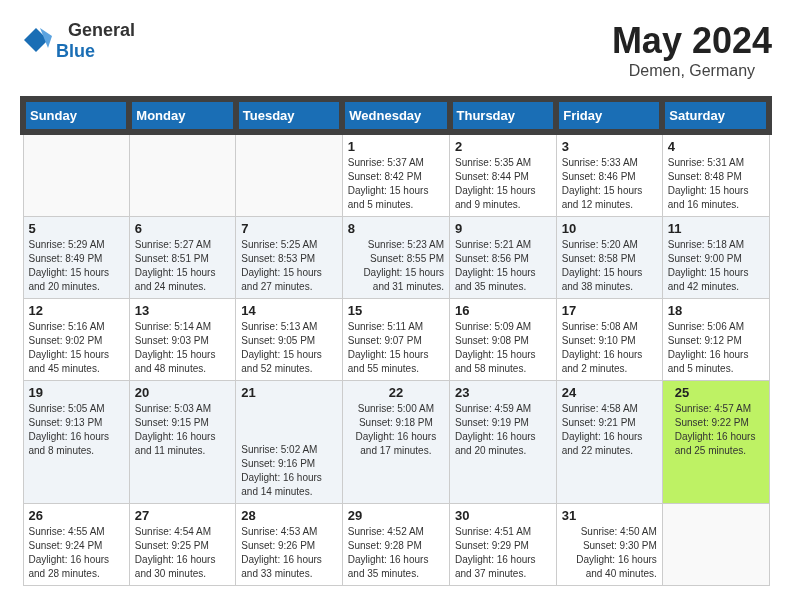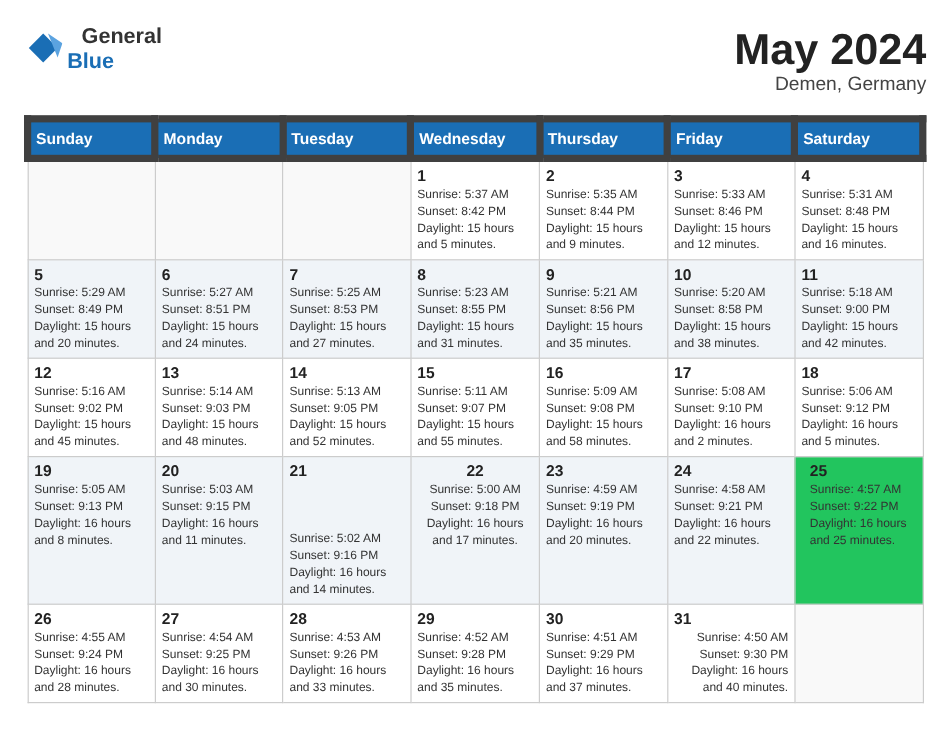--- a/index.html
+++ b/index.html
@@ -15,21 +15,21 @@
       justify-content: space-between;
       align-items: flex-start;
       margin-bottom: 16px;
     }
     .logo {
       display: flex;
       align-items: center;
       gap: 4px;
     }
     .title-block {
-      text-align: right;
+      text-align: center;
     }
     .title-month {
       font-size: 36px;
       font-weight: bold;
       color: #222;
     }
     .title-location {
       font-size: 16px;
       color: #444;
     }
@@ -158,21 +158,21 @@
         </td>
         <td style="background: rgb(240, 244, 248);">
           <span class="day-number">7</span>
           <div class="day-info" style="white-space: pre-line;">Sunrise: 5:25 AM
 Sunset: 8:53 PM
 Daylight: 15 hours
 and 27 minutes.</div>
         </td>
         <td style="background: rgb(240, 244, 248);">
           <span class="day-number">8</span>
-          <div class="day-info" style="white-space: pre-line;">Sunrise: 5:23 AM
+          <div class="day-info" style="white-space: pre-line; text-align: right;">Sunrise: 5:23 AM
 Sunset: 8:55 PM
 Daylight: 15 hours
 and 31 minutes.</div>
         </td>
         <td style="background: rgb(240, 244, 248);">
           <span class="day-number">9</span>
           <div class="day-info" style="white-space: pre-line;">Sunrise: 5:21 AM
 Sunset: 8:56 PM
 Daylight: 15 hours
 and 35 minutes.</div>
@@ -279,21 +279,21 @@
 Daylight: 16 hours
 and 20 minutes.</div>
         </td>
         <td style="background: rgb(240, 244, 248);">
           <span class="day-number">24</span>
           <div class="day-info" style="white-space: pre-line;">Sunrise: 4:58 AM
 Sunset: 9:21 PM
 Daylight: 16 hours
 and 22 minutes.</div>
         </td>
-        <td style="background: #22c55e; padding-left: 12px;">
+        <td style="background: #bef264; padding-left: 12px;">
           <span class="day-number">25</span>
           <div class="day-info" style="white-space: pre-line;">Sunrise: 4:57 AM
 Sunset: 9:22 PM
 Daylight: 16 hours
 and 25 minutes.</div>
         </td>
       </tr>
       <tr style="background: rgb(255, 255, 255);">
         <td>
           <span class="day-number">26</span>

